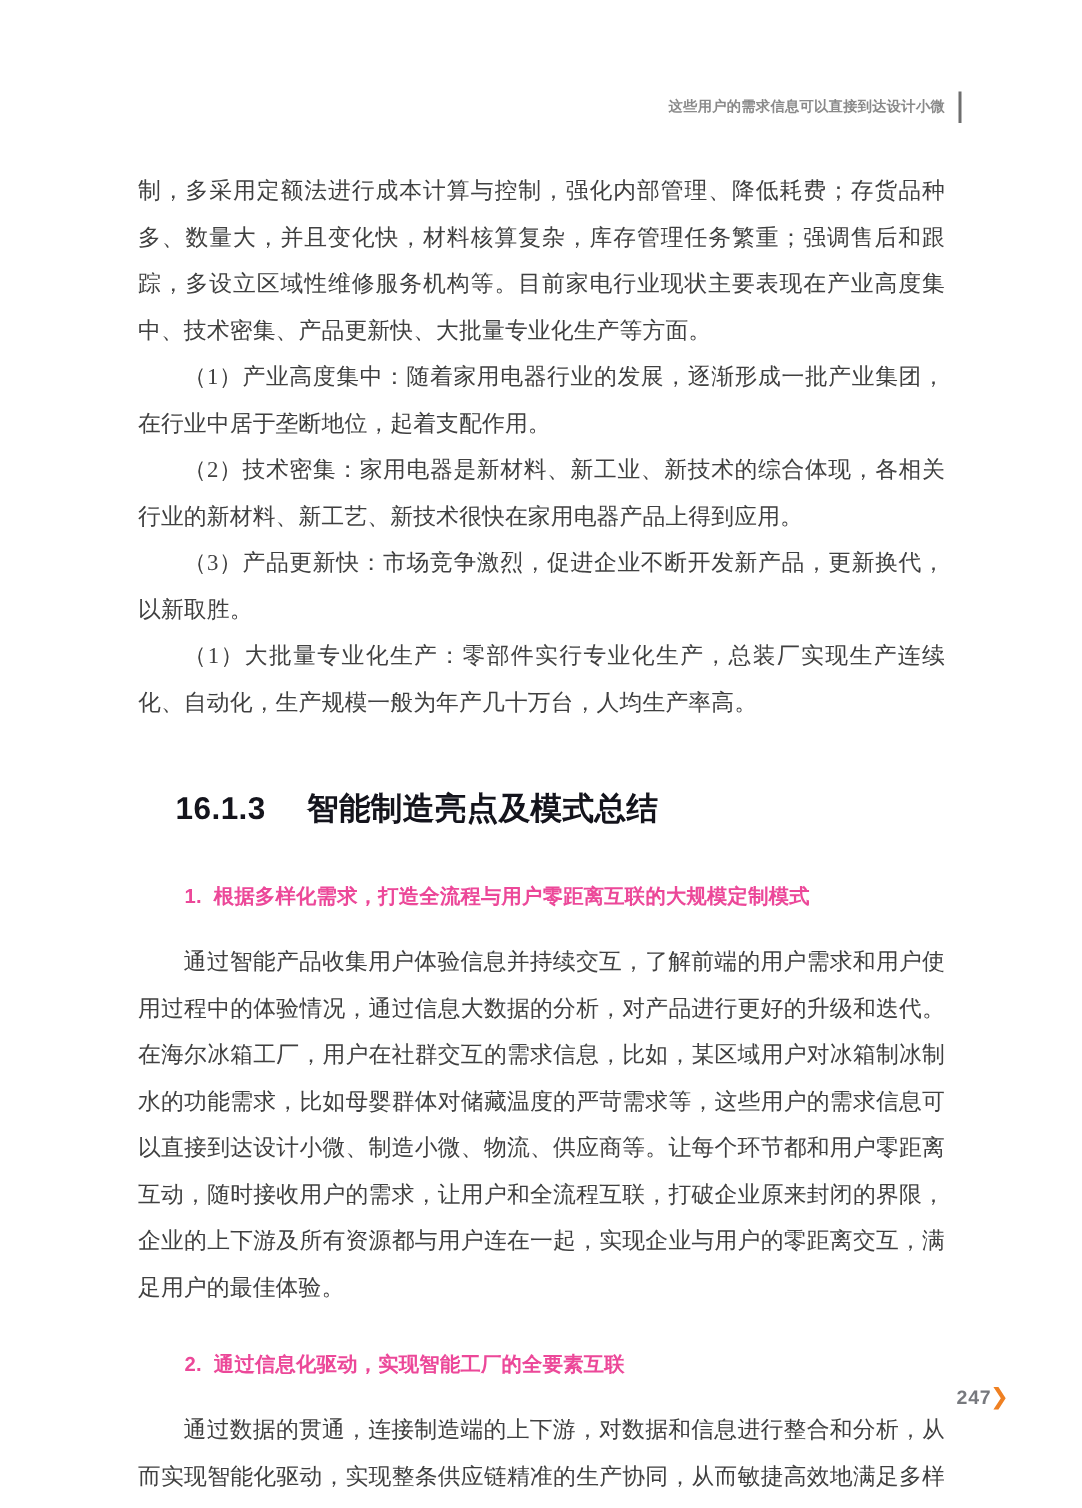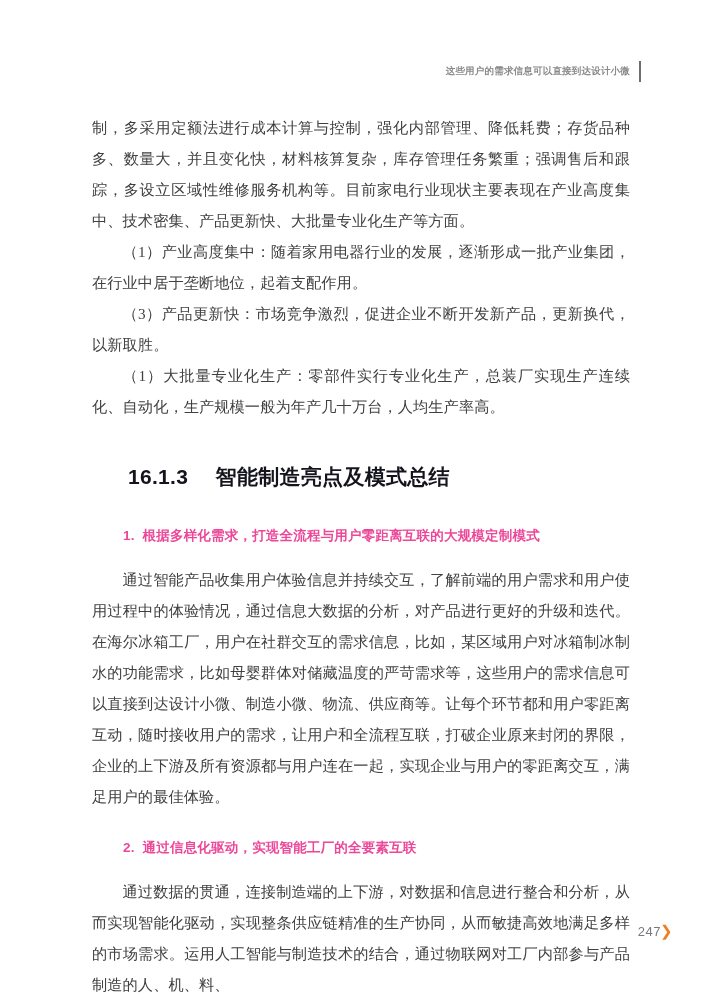--- a/index.html
+++ b/index.html
@@ -93,21 +93,21 @@
   .folio {
     position: absolute;
     left: 0;
     top: 922px;
     width: 721px;
     text-align: right;
     padding-right: 48px;
     box-sizing: border-box;
     font-family: "Liberation Sans", "DejaVu Sans", sans-serif;
     font-size: 13px;
-    font-weight: normal;
+    font-weight: bold;
     letter-spacing: 0.5px;
   }
   .folio .num { color: #77797e; }
   .folio .arrow {
     color: #ef8022;
     font-size: 15px;
     margin-left: -1px;
   }
 </style>
 </head>
@@ -119,28 +119,29 @@
     <span class="hdr-text">这些用户的需求信息可以直接到达设计小微</span>
   </div>
   <div class="header-rule"></div>
 
   <div class="content">
 
     <p class="body">制，多采用定额法进行成本计算与控制，强化内部管理、降低耗费；存货品种多、数量大，并且变化快，材料核算复杂，库存管理任务繁重；强调售后和跟踪，多设立区域性维修服务机构等。目前家电行业现状主要表现在产业高度集中、技术密集、产品更新快、大批量专业化生产等方面。</p>
 
     <p class="body indent">（1）产业高度集中：随着家用电器行业的发展，逐渐形成一批产业集团，在行业中居于垄断地位，起着支配作用。</p>
 
+    <p class="body indent">（2）技术密集：家用电器是新材料、新工业、新技术的综合体现，各相关行业的新材料、新工艺、新技术很快在家用电器产品上得到应用。</p>
 
     <p class="body indent">（3）产品更新快：市场竞争激烈，促进企业不断开发新产品，更新换代，以新取胜。</p>
 
     <p class="body indent">（1）大批量专业化生产：零部件实行专业化生产，总装厂实现生产连续化、自动化，生产规模一般为年产几十万台，人均生产率高。</p>
 
     <div style="height:41px"></div>
 
-    <h2 class="section-heading" style="margin-left:36px">16.1.3　 智能制造亮点及模式总结</h2>
+    <h2 class="section-heading" style="margin-left:25px">16.1.3　 智能制造亮点及模式总结</h2>
 
     <div style="height:36px"></div>
 
     <h3 class="sub-heading" style="margin-left:31px">1.  根据多样化需求，打造全流程与用户零距离互联的大规模定制模式</h3>
 
     <div style="height:19px"></div>
 
     <p class="body indent">通过智能产品收集用户体验信息并持续交互，了解前端的用户需求和用户使用过程中的体验情况，通过信息大数据的分析，对产品进行更好的升级和迭代。在海尔冰箱工厂，用户在社群交互的需求信息，比如，某区域用户对冰箱制冰制水的功能需求，比如母婴群体对储藏温度的严苛需求等，这些用户的需求信息可以直接到达设计小微、制造小微、物流、供应商等。让每个环节都和用户零距离互动，随时接收用户的需求，让用户和全流程互联，打破企业原来封闭的界限，企业的上下游及所有资源都与用户连在一起，实现企业与用户的零距离交互，满足用户的最佳体验。</p>
 
     <div style="height:27px"></div>

